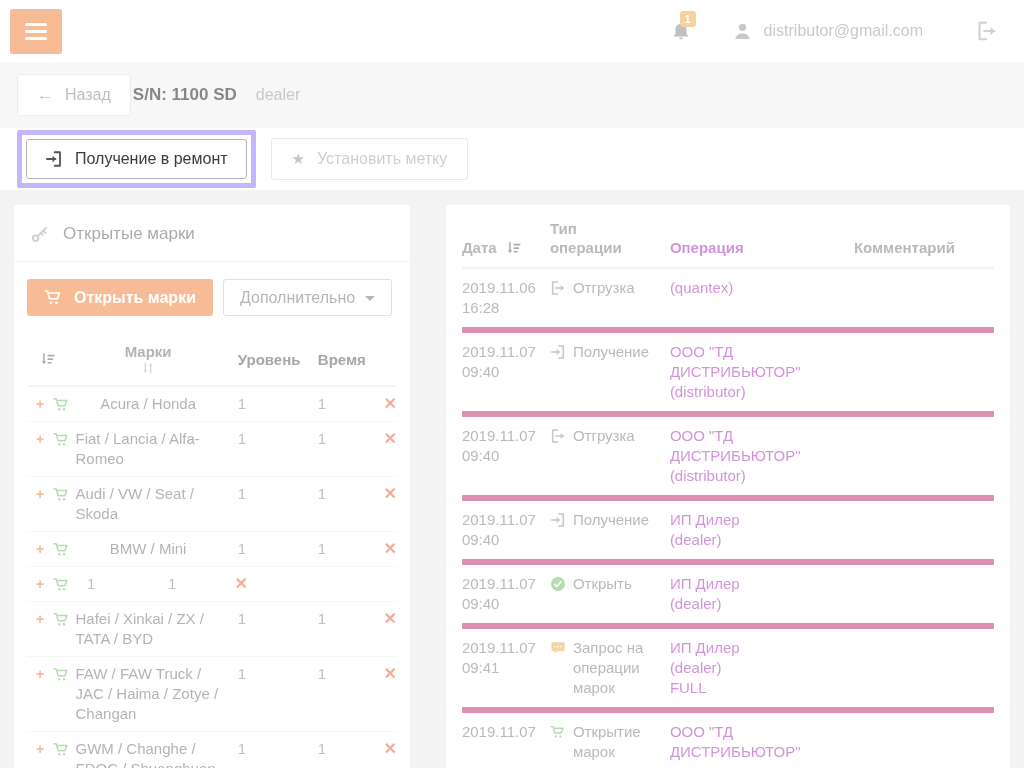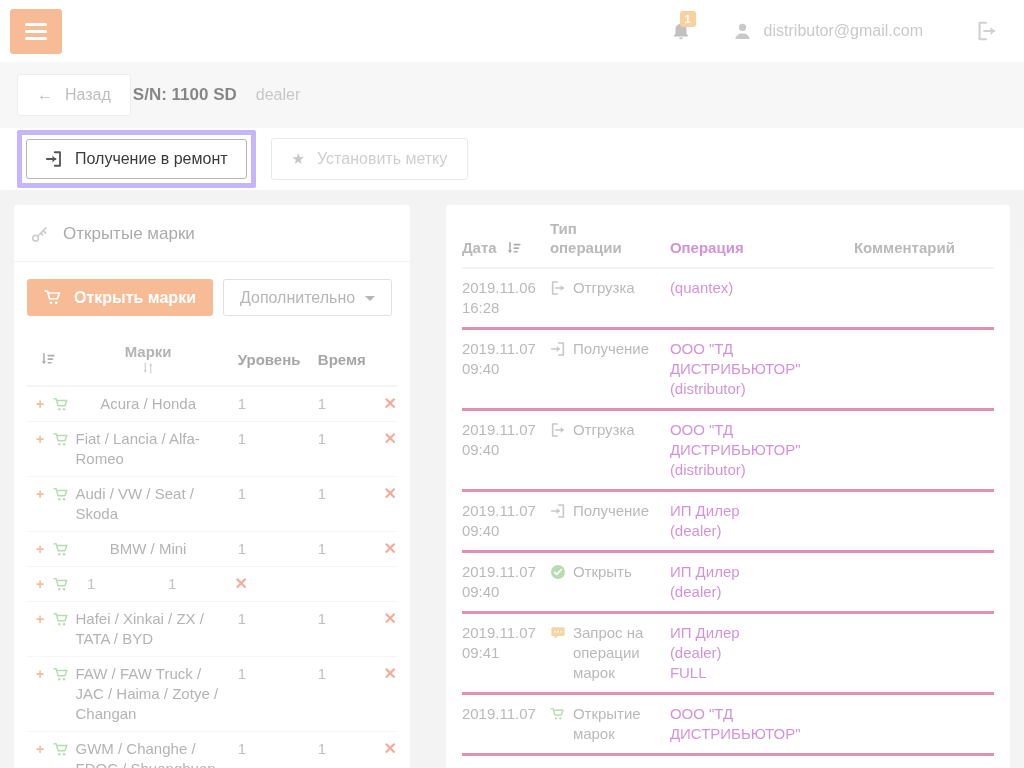--- a/index.html
+++ b/index.html
@@ -74,21 +74,21 @@
   .plus { color:#ef7422; font-weight:bold; font-size:14px; cursor:pointer; }
   .cart-g { color:#69b75f; cursor:pointer; display:inline-flex; }
   .xdel { color:#e5552e; font-weight:bold; font-size:16px; cursor:pointer; }
   .sort-dark { color:#535353; display:inline-flex; }
   .sort-light { color:#ababab; display:inline-flex; }
 
   
   .hist-table { padding:0 16px; font-size:15px; }
   .ht-head { display:flex; align-items:flex-end; padding:14px 0 10px; font-weight:700; color:#454545;
              border-bottom:2px solid #e8e8e8; line-height:19px; }
-  .ht-row { display:flex; align-items:flex-start; padding:9px 0; border-bottom:3px solid #be185d; line-height:20px; }
+  .ht-row { display:flex; align-items:flex-start; padding:9px 0; border-bottom:6px solid #be185d; line-height:20px; }
   .h-date { width:88px; color:#6e6e6e; display:flex; align-items:flex-end; gap:8px; }
   .h-date-cell { width:88px; color:#6e6e6e; }
   .h-type { width:120px; display:flex; gap:7px; color:#6e6e6e; }
   .h-type .tlabel { width:92px; }
   .h-op { width:140px; color:#a21caf; }
   .h-comment { flex:1; color:#6e6e6e;margin-left:44px; }
   .type-icon { display:none; margin-top:2px; }
   .ti-gray { color:#8a8a8a; }
   .ti-green { color:#69b75f; }
   .ti-orange { color:#eda743; }

